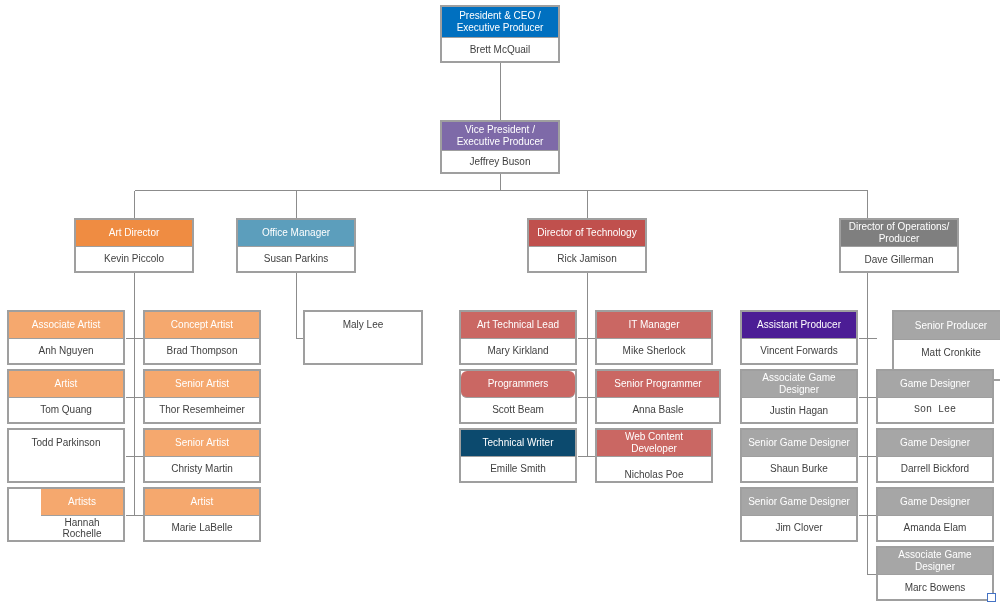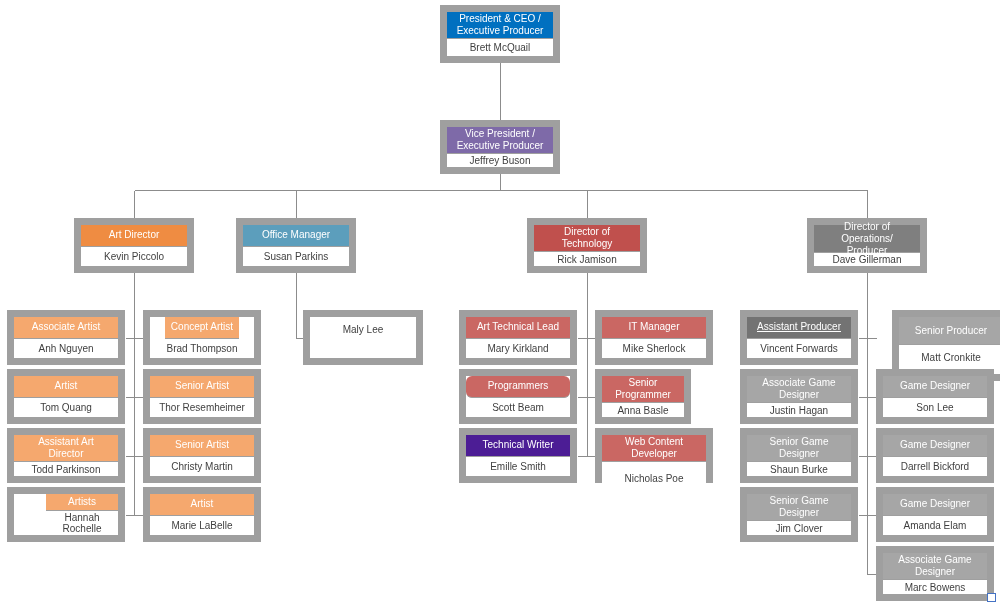--- a/index.html
+++ b/index.html
@@ -16,21 +16,21 @@
   }
   #edges{
     position:absolute;
     left:0;top:0;
     width:1000px;height:605px;
     pointer-events:none;
   }
   .node{
     position:absolute;
     box-sizing:border-box;
-    border:7px solid #7f1d1d;
+    border:2px solid #7f1d1d;
     background:#ffffff;
     display:flex;
     flex-direction:column;
   }
   .node .hdr{
     box-sizing:border-box;
     display:flex;
     align-items:center;
     justify-content:center;
     text-align:center;
@@ -101,42 +101,41 @@
         <div class="person" style="height: 25px; color: rgb(63, 63, 63);">Kevin Piccolo</div>
       </div>
       <div class="node" style="left: 236px; top: 218px; width: 120px; height: 55px; border-color: rgb(159, 159, 159);">
         <div class="hdr" style="background: rgb(92, 158, 188); height: 28px; color: rgb(255, 255, 255); border-bottom-color: rgb(159, 159, 159);">Office Manager</div>
         <div class="person" style="height: 25px; color: rgb(63, 63, 63);">Susan Parkins</div>
       </div>
       <div class="node" style="left: 527px; top: 218px; width: 120px; height: 55px; border-color: rgb(159, 159, 159);">
         <div class="hdr" style="background: rgb(192, 80, 77); height: 28px; color: rgb(255, 255, 255); border-bottom-color: rgb(159, 159, 159);">Director of Technology</div>
         <div class="person" style="height: 25px; color: rgb(63, 63, 63);">Rick Jamison</div>
       </div>
-      <div class="node" style="left: 807px; top: 218px; width: 120px; height: 55px; border-color: rgb(159, 159, 159);">
+      <div class="node" style="left: 839px; top: 218px; width: 120px; height: 55px; border-color: rgb(159, 159, 159);">
         <div class="hdr" style="background: rgb(127, 127, 127); height: 28px; color: rgb(255, 255, 255); border-bottom-color: rgb(159, 159, 159);">Director of Operations/ Producer</div>
         <div class="person" style="height: 25px; color: rgb(63, 63, 63);">Dave Gillerman</div>
       </div>
       <div class="node" style="left: 7px; top: 310px; width: 118px; height: 55px; border-color: rgb(159, 159, 159);">
         <div class="hdr" style="background: rgb(245, 168, 110); height: 28px; color: rgb(255, 255, 255); border-bottom-color: rgb(159, 159, 159);">Associate Artist</div>
         <div class="person" style="height: 25px; color: rgb(63, 63, 63);">Anh Nguyen</div>
       </div>
-      <div class="node" style="left: 143px; top: 310px; width: 118px; height: 55px; border-color: rgb(159, 159, 159); align-items: center;">
+      <div class="node" style="left: 143px; top: 310px; width: 118px; height: 55px; border-color: rgb(159, 159, 159);">
         <div class="hdr" style="background: rgb(245, 168, 110); height: 28px; color: rgb(255, 255, 255); border-bottom-color: rgb(159, 159, 159);">Concept Artist</div>
         <div class="person" style="height: 25px; color: rgb(63, 63, 63);">Brad Thompson</div>
       </div>
       <div class="node" style="left: 7px; top: 369px; width: 118px; height: 55px; border-color: rgb(159, 159, 159);">
         <div class="hdr" style="background: rgb(245, 168, 110); height: 28px; color: rgb(255, 255, 255); border-bottom-color: rgb(159, 159, 159);">Artist</div>
         <div class="person" style="height: 25px; color: rgb(63, 63, 63);">Tom Quang</div>
       </div>
       <div class="node" style="left: 143px; top: 369px; width: 118px; height: 55px; border-color: rgb(159, 159, 159);">
         <div class="hdr" style="background: rgb(245, 168, 110); height: 28px; color: rgb(255, 255, 255); border-bottom-color: rgb(159, 159, 159);">Senior Artist</div>
         <div class="person" style="height: 25px; color: rgb(63, 63, 63);">Thor Resemheimer</div>
       </div>
       <div class="node" style="left: 7px; top: 428px; width: 118px; height: 55px; border-color: rgb(159, 159, 159);">
-        <div class="hdr" style="background: rgb(245, 168, 110); height: 28px; color: rgb(255, 255, 255); border-bottom-color: rgb(159, 159, 159);">Assistant Art Director</div>
         <div class="person" style="height: 25px; color: rgb(63, 63, 63);">Todd Parkinson</div>
       </div>
       <div class="node" style="left: 143px; top: 428px; width: 118px; height: 55px; border-color: rgb(159, 159, 159);">
         <div class="hdr" style="background: rgb(245, 168, 110); height: 28px; color: rgb(255, 255, 255); border-bottom-color: rgb(159, 159, 159);">Senior Artist</div>
         <div class="person" style="height: 25px; color: rgb(63, 63, 63);">Christy Martin</div>
       </div>
       <div class="node" style="left: 7px; top: 487px; width: 118px; height: 55px; border-color: rgb(159, 159, 159); padding-left: 32px;">
         <div class="hdr" style="background: rgb(245, 168, 110); height: 28px; color: rgb(255, 255, 255); border-bottom-color: rgb(159, 159, 159);">Artists</div>
         <div class="person" style="height: 25px; color: rgb(63, 63, 63);">Hannah Rochelle</div>
       </div>
@@ -152,47 +151,47 @@
         <div class="person" style="height: 25px; color: rgb(63, 63, 63);">Mary Kirkland</div>
       </div>
       <div class="node" style="left: 595px; top: 310px; width: 118px; height: 55px; border-color: rgb(159, 159, 159);">
         <div class="hdr" style="background: rgb(202, 103, 99); height: 28px; color: rgb(255, 255, 255); border-bottom-color: rgb(159, 159, 159);">IT Manager</div>
         <div class="person" style="height: 25px; color: rgb(63, 63, 63);">Mike Sherlock</div>
       </div>
       <div class="node" style="left: 459px; top: 369px; width: 118px; height: 55px; border-color: rgb(159, 159, 159);">
         <div class="hdr" style="background: rgb(202, 103, 99); height: 28px; color: rgb(255, 255, 255); border-bottom-color: rgb(159, 159, 159); border-radius: 6px;">Programmers</div>
         <div class="person" style="height: 25px; color: rgb(63, 63, 63);">Scott Beam</div>
       </div>
-      <div class="node" style="left: 595px; top: 369px; width: 96px; height: 55px; border-color: rgb(159, 159, 159);">
+      <div class="node" style="left: 595px; top: 369px; width: 126px; height: 55px; border-color: rgb(159, 159, 159);">
         <div class="hdr" style="background: rgb(202, 103, 99); height: 28px; color: rgb(255, 255, 255); border-bottom-color: rgb(159, 159, 159);">Senior Programmer</div>
         <div class="person" style="height: 25px; color: rgb(63, 63, 63);">Anna Basle</div>
       </div>
       <div class="node" style="left: 459px; top: 428px; width: 118px; height: 55px; border-color: rgb(159, 159, 159);">
-        <div class="hdr" style="background: #4c1d95; height: 28px; color: rgb(255, 255, 255); border-bottom-color: rgb(159, 159, 159);">Technical Writer</div>
+        <div class="hdr" style="background: #0c4a6e; height: 28px; color: rgb(255, 255, 255); border-bottom-color: rgb(159, 159, 159);">Technical Writer</div>
         <div class="person" style="height: 25px; color: rgb(63, 63, 63);">Emille Smith</div>
       </div>
       <div class="node" style="left: 595px; top: 428px; width: 118px; height: 55px; border-color: rgb(159, 159, 159); gap: 10px;">
         <div class="hdr" style="background: rgb(202, 103, 99); height: 28px; color: rgb(255, 255, 255); border-bottom-color: rgb(159, 159, 159);">Web Content Developer</div>
         <div class="person" style="height: 25px; color: rgb(63, 63, 63);">Nicholas Poe</div>
       </div>
       <div class="node" style="left: 740px; top: 310px; width: 118px; height: 55px; border-color: rgb(159, 159, 159);">
-        <div class="hdr" style="background: #737373; height: 28px; color: rgb(255, 255, 255); border-bottom-color: rgb(159, 159, 159); text-decoration: underline;">Assistant Producer</div>
+        <div class="hdr" style="background: #4c1d95; height: 28px; color: rgb(255, 255, 255); border-bottom-color: rgb(159, 159, 159);">Assistant Producer</div>
         <div class="person" style="height: 25px; color: rgb(63, 63, 63);">Vincent Forwards</div>
       </div>
       <div class="node" style="left: 892px; top: 310px; width: 118px; height: 71px; border-color: rgb(159, 159, 159);">
         <div class="hdr" style="background: rgb(166, 166, 166); height: 28px; color: rgb(255, 255, 255); border-bottom-color: rgb(159, 159, 159);">Senior Producer</div>
         <div class="person" style="height: 25px; color: rgb(63, 63, 63);">Matt Cronkite</div>
       </div>
       <div class="node" style="left: 740px; top: 369px; width: 118px; height: 55px; border-color: rgb(159, 159, 159);">
         <div class="hdr" style="background: rgb(166, 166, 166); height: 28px; color: rgb(255, 255, 255); border-bottom-color: rgb(159, 159, 159);">Associate Game Designer</div>
         <div class="person" style="height: 25px; color: rgb(63, 63, 63);">Justin Hagan</div>
       </div>
       <div class="node" style="left: 876px; top: 369px; width: 118px; height: 55px; border-color: rgb(159, 159, 159);">
         <div class="hdr" style="background: rgb(166, 166, 166); height: 28px; color: rgb(255, 255, 255); border-bottom-color: rgb(159, 159, 159);">Game Designer</div>
-        <div class="person" style="height: 25px; color: rgb(63, 63, 63);">Son Lee</div>
+        <div class="person" style="height: 25px; color: rgb(63, 63, 63); font-family: Liberation Mono, monospace;">Son Lee</div>
       </div>
       <div class="node" style="left: 740px; top: 428px; width: 118px; height: 55px; border-color: rgb(159, 159, 159);">
         <div class="hdr" style="background: rgb(166, 166, 166); height: 28px; color: rgb(255, 255, 255); border-bottom-color: rgb(159, 159, 159);">Senior Game Designer</div>
         <div class="person" style="height: 25px; color: rgb(63, 63, 63);">Shaun Burke</div>
       </div>
       <div class="node" style="left: 876px; top: 428px; width: 118px; height: 55px; border-color: rgb(159, 159, 159);">
         <div class="hdr" style="background: rgb(166, 166, 166); height: 28px; color: rgb(255, 255, 255); border-bottom-color: rgb(159, 159, 159);">Game Designer</div>
         <div class="person" style="height: 25px; color: rgb(63, 63, 63);">Darrell Bickford</div>
       </div>
       <div class="node" style="left: 740px; top: 487px; width: 118px; height: 55px; border-color: rgb(159, 159, 159);">

